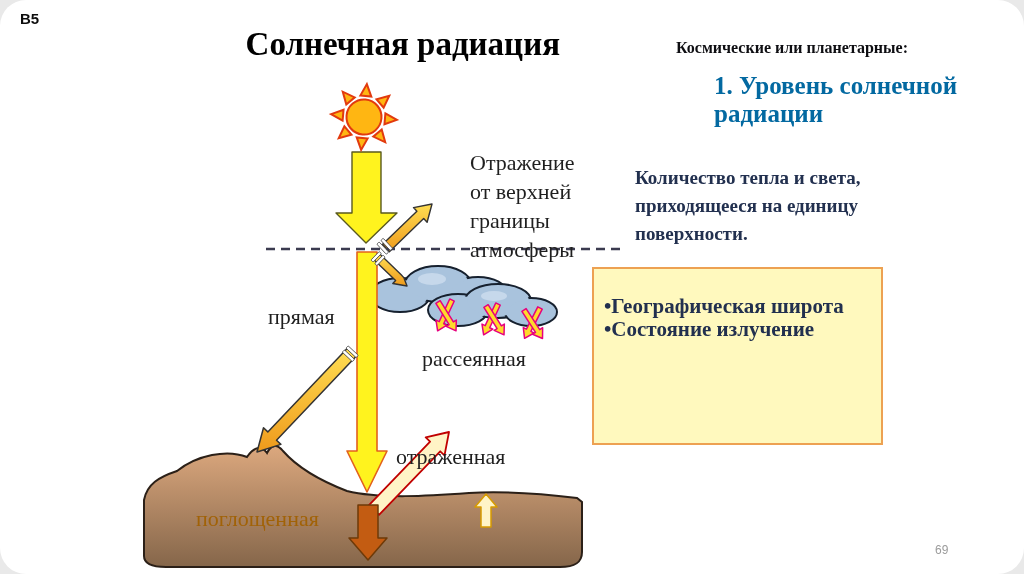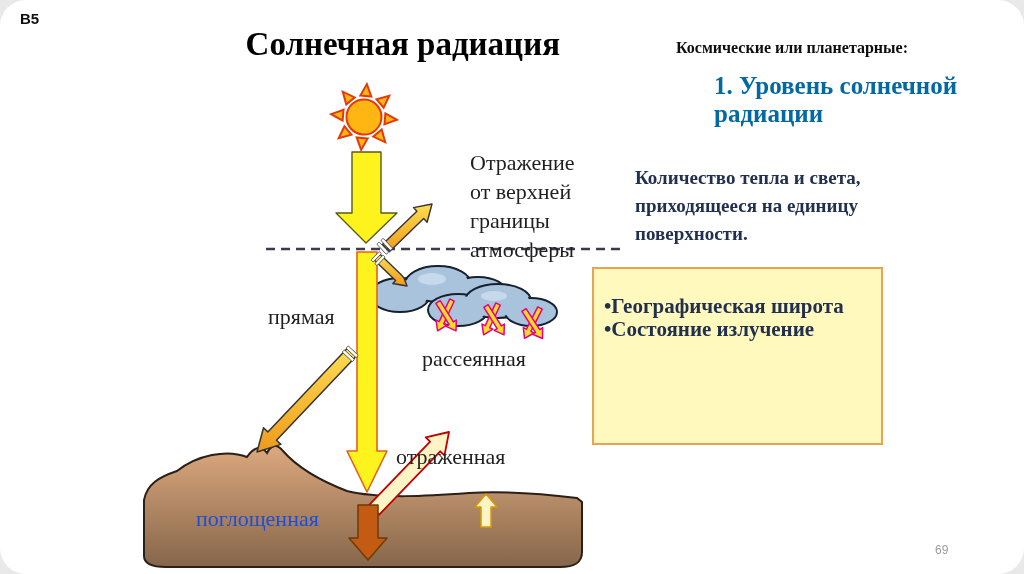--- a/index.html
+++ b/index.html
@@ -16,21 +16,21 @@
   .summary-box{left:592px;top:267px;width:291px;height:178px;box-sizing:border-box;
                background:#FFF9BE;border:2px solid #EDA152;padding:8px 10px;color:#22304f;}
   .summary-title{text-align:center;font-weight:bold;font-size:19px;line-height:25px;}
   .summary-bullets{margin-top:18px;font-weight:bold;font-size:21px;line-height:23px;}
   .dlabel{font-size:22px;color:#1f1f1f;}
   .lbl-refl-top{left:470px;top:148px;width:112px;line-height:29px;}
   .lbl-direct{left:268px;top:304px;}
   .lbl-scattered{left:422px;top:346px;}
   .lbl-reflected{left:396px;top:397px;margin-top:47px;}
   .lbl-thermal{left:420px;top:447px;width:165px;text-align:center;line-height:26px;}
-  .lbl-absorbed{left:196px;top:506px;color:#1d4ed8;font-family:Liberation Serif, serif;}
+  .lbl-absorbed{left:196px;top:506px;color:#a16207;font-family:Liberation Serif, serif;}
   .footer{left:423px;top:541px;font-family:"Liberation Sans",sans-serif;font-size:12px;color:#a9a9a9;}
   .pagenum{left:935px;top:543px;font-family:"Liberation Sans",sans-serif;font-size:12px;color:#9b9b9b;}
   svg.diagram{position:absolute;left:0;top:0;}
 </style>
 </head>
 <body>
 
 <div class="slide">
 
   <svg class="diagram" width="1024" height="574" viewBox="0 0 1024 574">

